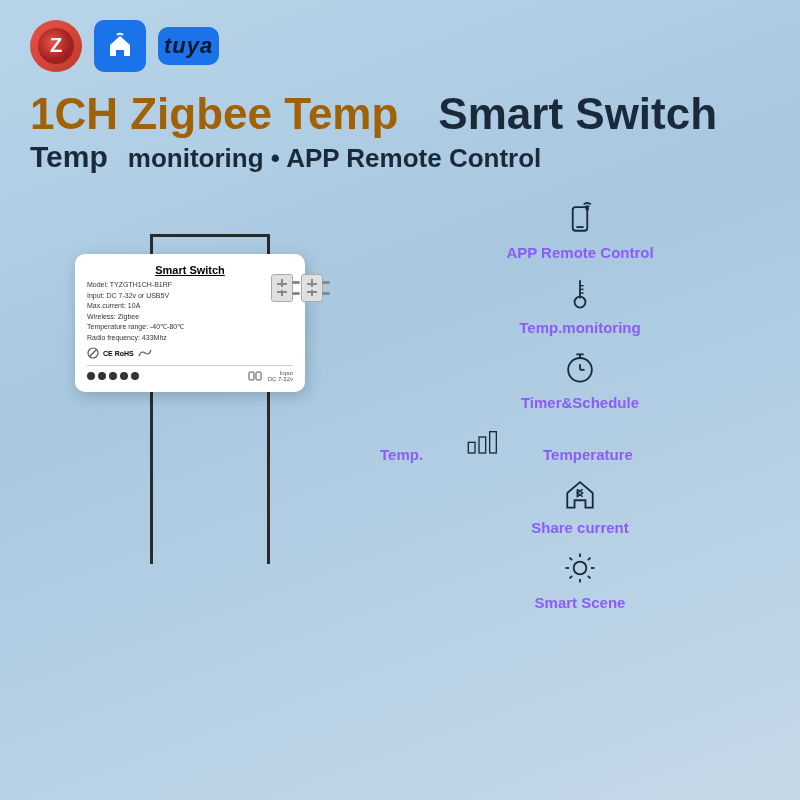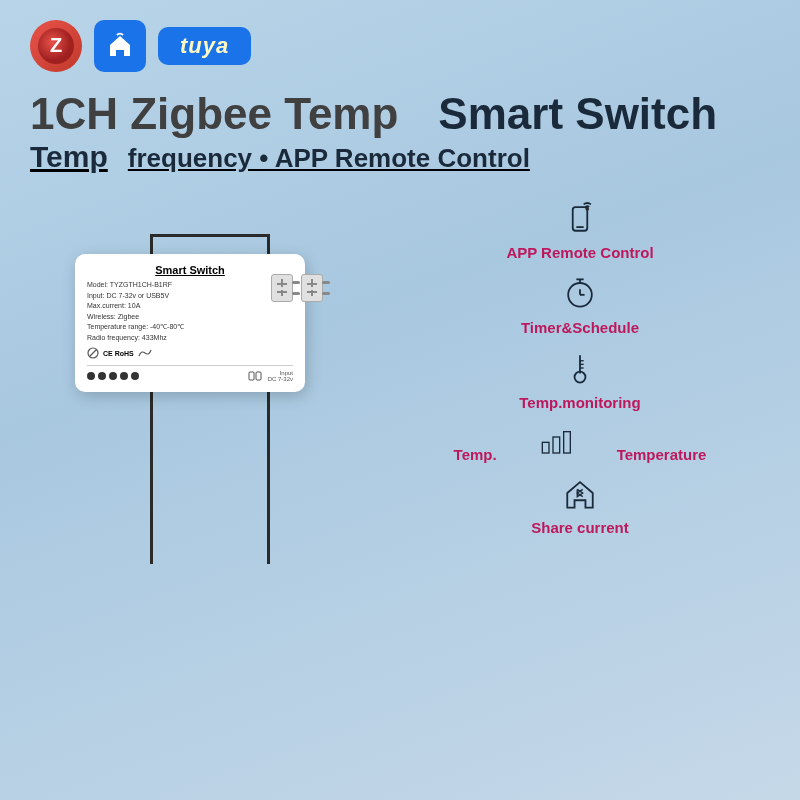--- a/index.html
+++ b/index.html
@@ -35,49 +35,48 @@
       display: flex;
       align-items: center;
       justify-content: center;
       color: white;
       font-size: 28px;
     }
 
     .tuya-logo {
       background: #1a73e8;
       border-radius: 10px;
-      padding: 6px 22px;
-      color: #fef9c3;
+      padding: 6px 6px;
+      color: #0f172a;
       font-size: 22px;
       font-weight: bold;
       font-style: italic;
       letter-spacing: 1px;
     }
 
     .title-left {
       font-size: 44px;
       font-weight: 900;
-      color: #404040;
+      color: #a16207;
       line-height: 1.1;
     }
 
     .title-right {
       font-size: 44px;
       font-weight: 900;
       color: #1a2a3a;
       line-height: 1.1;
     }
 
     .subtitle-row {
       padding: 0 30px;
       display: flex;
       gap: 20px;
       align-items: baseline;
       margin-top: 2px;
-      text-decoration: underline;
     }
 
     .subtitle-left {
       font-size: 30px;
       font-weight: 700;
       color: #1a2a3a;
     }
 
     .subtitle-right {
       font-size: 26px;
@@ -264,29 +263,29 @@
       width: 40px;
       height: 40px;
       stroke: #2a2a2a;
       fill: none;
       stroke-width: 2;
     }
 
     .feature-label {
       font-size: 15px;
       font-weight: 600;
-      color: #be185d;
+      color: #8b5cf6;
       margin-top: 2px;
       text-align: center;
     }
 
     
     .stats-row {
       display: flex;
-      justify-content: center;
+      justify-content: flex-start;
       gap: 30px;
       align-items: flex-end;
       margin-bottom: 2px;
     }
 
     .stats-col {
       display: flex;
       flex-direction: column;
       align-items: center;
     }
@@ -338,21 +337,21 @@
     </div>
   </div>
 
   <div style="padding: 8px 30px 0 30px; display: flex; gap: 40px;">
     <div class="title-left">1CH Zigbee Temp</div>
     <div class="title-right">Smart Switch</div>
   </div>
 
   <div class="subtitle-row">
     <span class="subtitle-left">Temp</span>
-    <span class="subtitle-right">frequency • APP Remote Control</span>
+    <span class="subtitle-right">monitoring • APP Remote Control</span>
   </div>
 
   <div class="content-area">
 
     <div class="left-side">
 
       <div class="device-wire"></div>
       <div class="device-wire-right"></div>
       <div class="device-wire-horizontal"></div>
 
@@ -430,43 +429,43 @@
             <path d="M28 10 Q30 8 32 10" stroke="#1a2a3a" stroke-width="2" fill="none"></path>
             <circle cx="30" cy="12" r="1" fill="#1a2a3a"></circle>
           </svg>
         </div>
         <div class="feature-label">APP Remote Control</div>
       </div>
 
       <div class="feature-item">
         <div class="feature-icon">
           <svg width="44" height="44" viewBox="0 0 44 44" stroke="#1a2a3a" fill="none" stroke-width="2">
+            <line x1="22" y1="8" x2="22" y2="28" stroke="#1a2a3a" stroke-width="2"></line>
+            <circle cx="22" cy="32" r="6" stroke="#1a2a3a" stroke-width="2"></circle>
+            <line x1="22" y1="14" x2="26" y2="14" stroke="#1a2a3a" stroke-width="1.5"></line>
+            <line x1="22" y1="18" x2="26" y2="18" stroke="#1a2a3a" stroke-width="1.5"></line>
+            <line x1="22" y1="22" x2="26" y2="22" stroke="#1a2a3a" stroke-width="1.5"></line>
+          </svg>
+        </div>
+        <div class="feature-label">Temp.monitoring</div>
+      </div>
+
+      <div class="feature-item">
+        <div class="feature-icon">
+          <svg width="44" height="44" viewBox="0 0 44 44" stroke="#1a2a3a" fill="none" stroke-width="2">
             <circle cx="22" cy="24" r="13" stroke="#1a2a3a" stroke-width="2"></circle>
             <line x1="22" y1="11" x2="22" y2="7" stroke="#1a2a3a" stroke-width="2"></line>
             <line x1="22" y1="24" x2="22" y2="18" stroke="#1a2a3a" stroke-width="2"></line>
             <line x1="22" y1="24" x2="27" y2="24" stroke="#1a2a3a" stroke-width="2"></line>
             <line x1="18" y1="7" x2="26" y2="7" stroke="#1a2a3a" stroke-width="2"></line>
           </svg>
         </div>
         <div class="feature-label">Timer&amp;Schedule</div>
       </div>
 
-      <div class="feature-item">
-        <div class="feature-icon">
-          <svg width="44" height="44" viewBox="0 0 44 44" stroke="#1a2a3a" fill="none" stroke-width="2">
-            <line x1="22" y1="8" x2="22" y2="28" stroke="#1a2a3a" stroke-width="2"></line>
-            <circle cx="22" cy="32" r="6" stroke="#1a2a3a" stroke-width="2"></circle>
-            <line x1="22" y1="14" x2="26" y2="14" stroke="#1a2a3a" stroke-width="1.5"></line>
-            <line x1="22" y1="18" x2="26" y2="18" stroke="#1a2a3a" stroke-width="1.5"></line>
-            <line x1="22" y1="22" x2="26" y2="22" stroke="#1a2a3a" stroke-width="1.5"></line>
-          </svg>
-        </div>
-        <div class="feature-label">Temp.monitoring</div>
-      </div>
-
       <div class="stats-row">
         <div class="stats-col">
           <div class="feature-label">Temp.</div>
         </div>
         <div class="feature-icon" style="width:60px;height:44px;">
           <svg width="60" height="44" viewBox="0 0 60 44" stroke="#1a2a3a" fill="none" stroke-width="2">
             <rect x="8" y="24" width="10" height="16" stroke="#1a2a3a" stroke-width="2"></rect>
             <rect x="24" y="16" width="10" height="24" stroke="#1a2a3a" stroke-width="2"></rect>
             <rect x="40" y="8" width="10" height="32" stroke="#1a2a3a" stroke-width="2"></rect>
           </svg>
@@ -482,17 +481,34 @@
 
             <path d="M8 22 L22 10 L36 22 L36 38 L28 38 L28 30 L16 30 L16 38 L8 38 Z" stroke="#1a2a3a" stroke-width="2"></path>
 
             <path d="M19 18 L25 22 L19 26 L19 18" stroke="#1a2a3a" stroke-width="1.5"></path>
             <path d="M25 18 L19 22 L25 26" stroke="#1a2a3a" stroke-width="1.5"></path>
           </svg>
         </div>
         <div class="feature-label">Share current</div>
       </div>
 
+      <div class="feature-item">
+        <div class="feature-icon">
+          <svg width="44" height="44" viewBox="0 0 44 44" stroke="#1a2a3a" fill="none" stroke-width="2">
+            <circle cx="22" cy="22" r="7" stroke="#1a2a3a" stroke-width="2"></circle>
+
+            <line x1="22" y1="6" x2="22" y2="10" stroke="#1a2a3a" stroke-width="2"></line>
+            <line x1="22" y1="34" x2="22" y2="38" stroke="#1a2a3a" stroke-width="2"></line>
+            <line x1="6" y1="22" x2="10" y2="22" stroke="#1a2a3a" stroke-width="2"></line>
+            <line x1="34" y1="22" x2="38" y2="22" stroke="#1a2a3a" stroke-width="2"></line>
+            <line x1="10.5" y1="10.5" x2="13.3" y2="13.3" stroke="#1a2a3a" stroke-width="2"></line>
+            <line x1="30.7" y1="30.7" x2="33.5" y2="33.5" stroke="#1a2a3a" stroke-width="2"></line>
+            <line x1="33.5" y1="10.5" x2="30.7" y2="13.3" stroke="#1a2a3a" stroke-width="2"></line>
+            <line x1="13.3" y1="30.7" x2="10.5" y2="33.5" stroke="#1a2a3a" stroke-width="2"></line>
+          </svg>
+        </div>
+        <div class="feature-label">Smart Scene</div>
+      </div>
 
     </div>
   </div>
 
 </div>
 
 </body></html>

